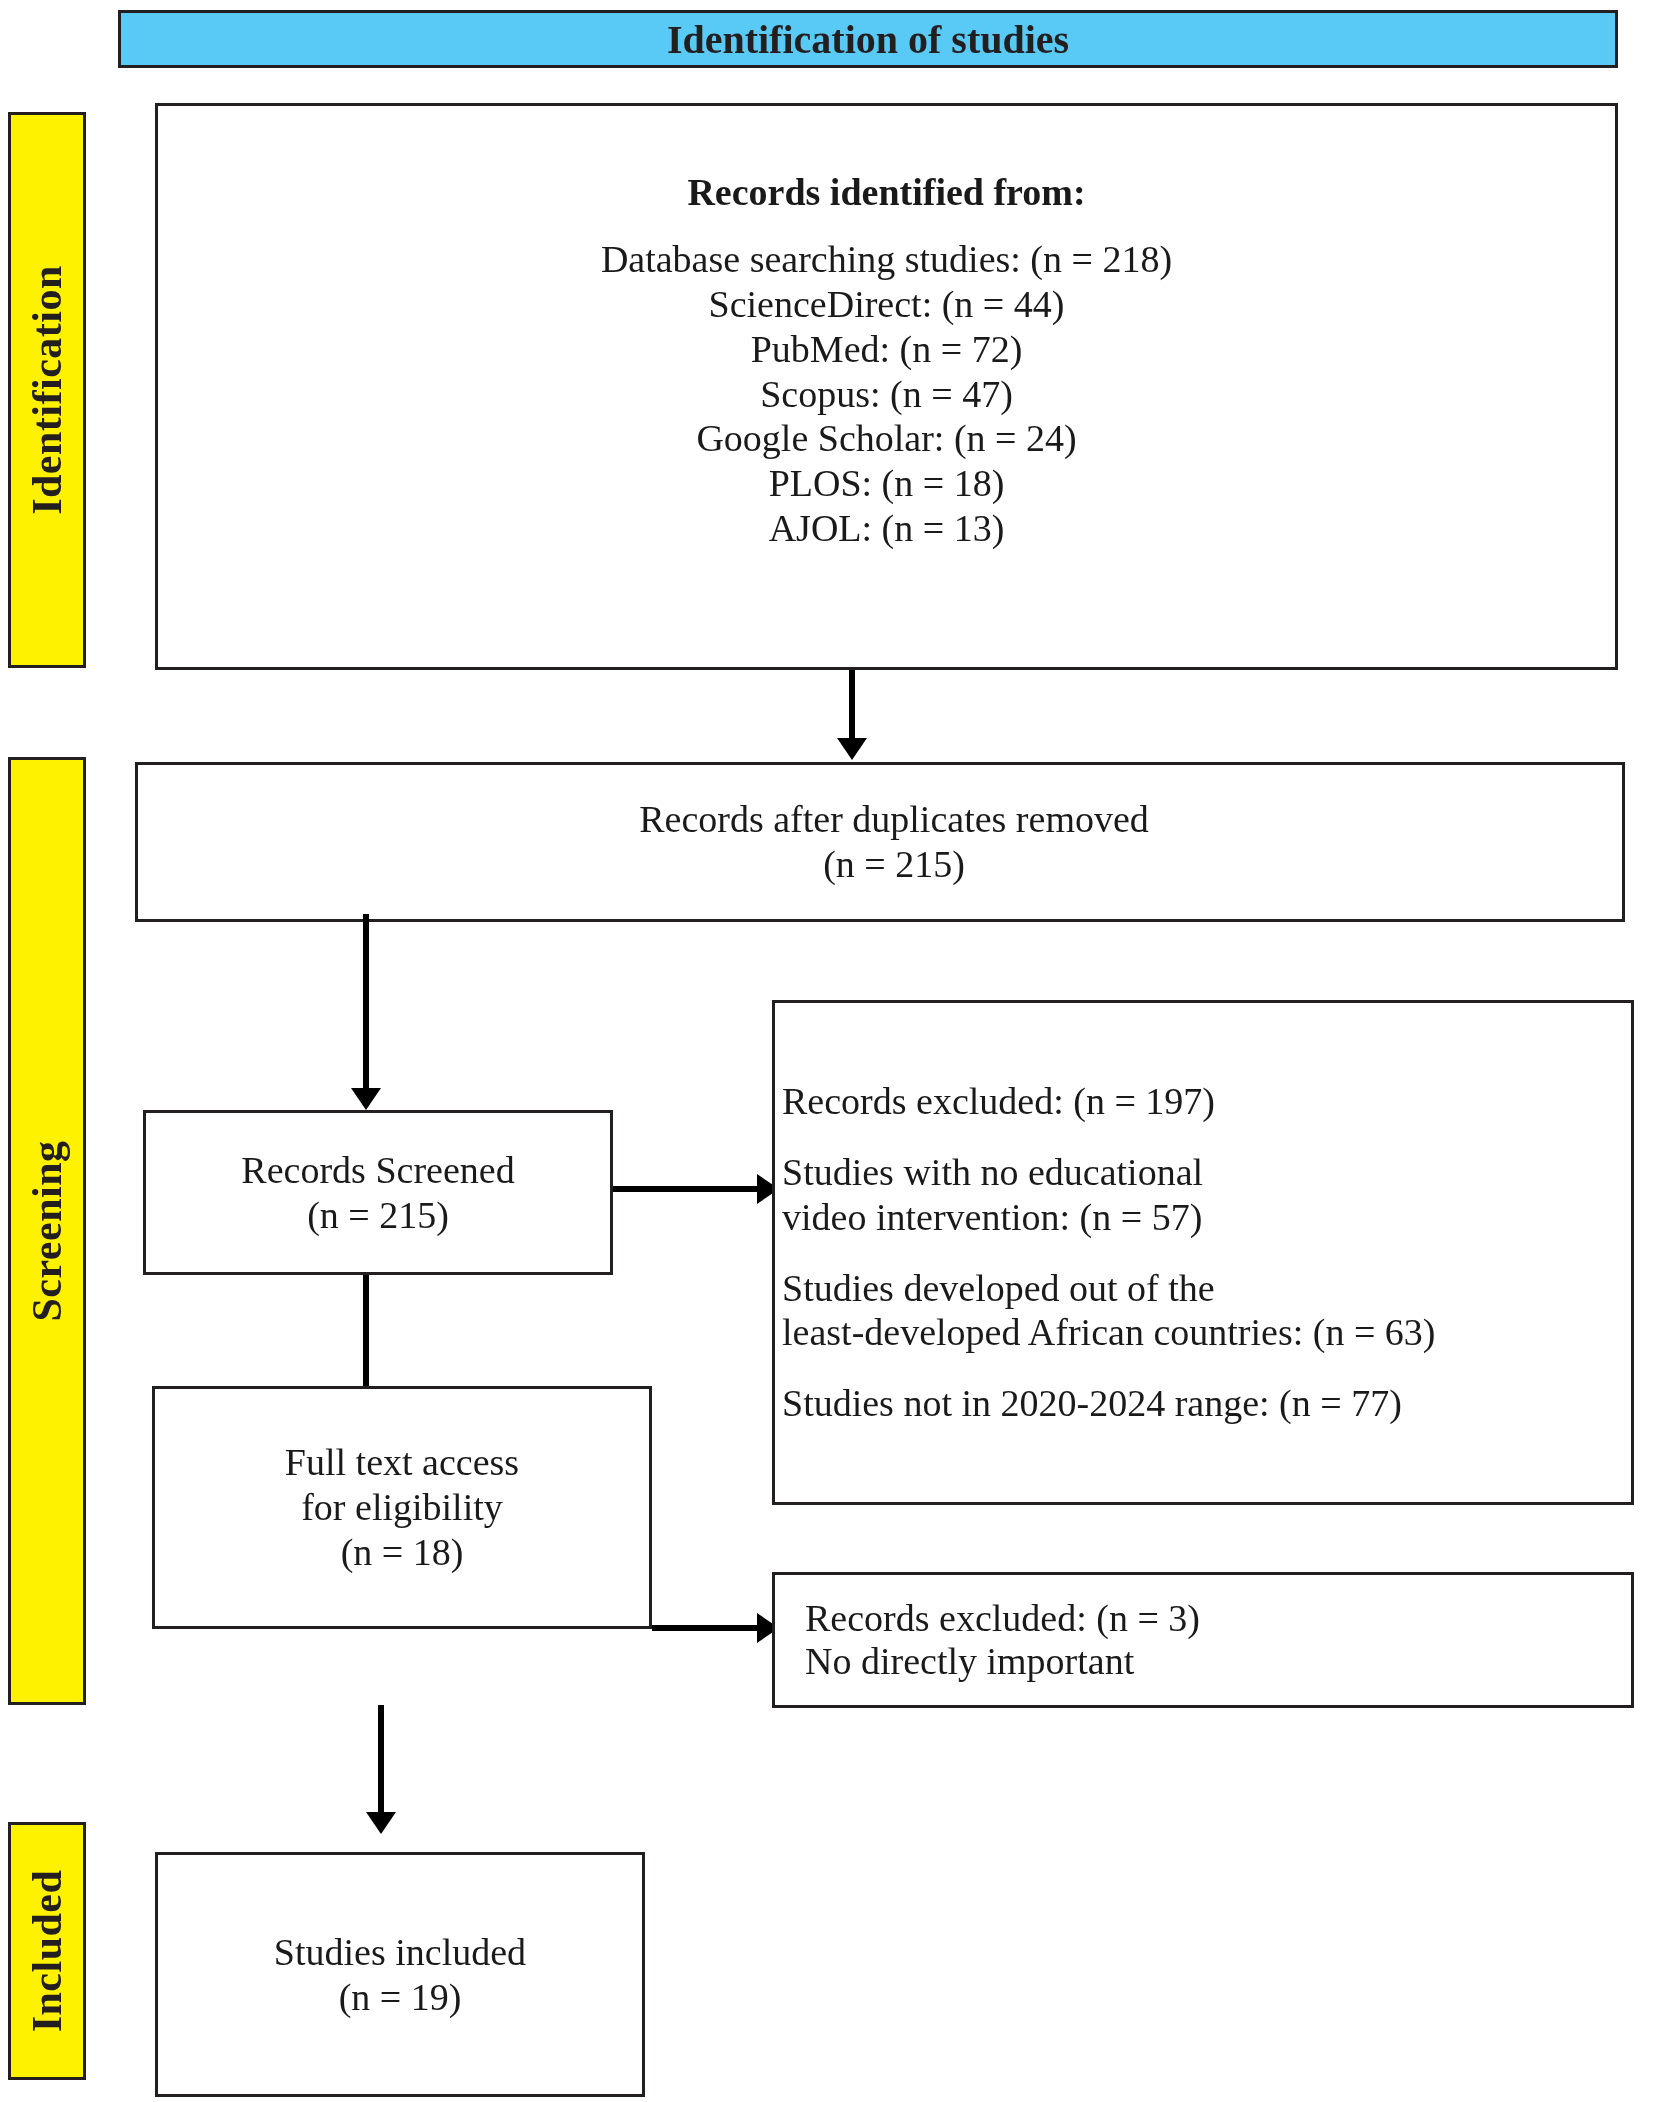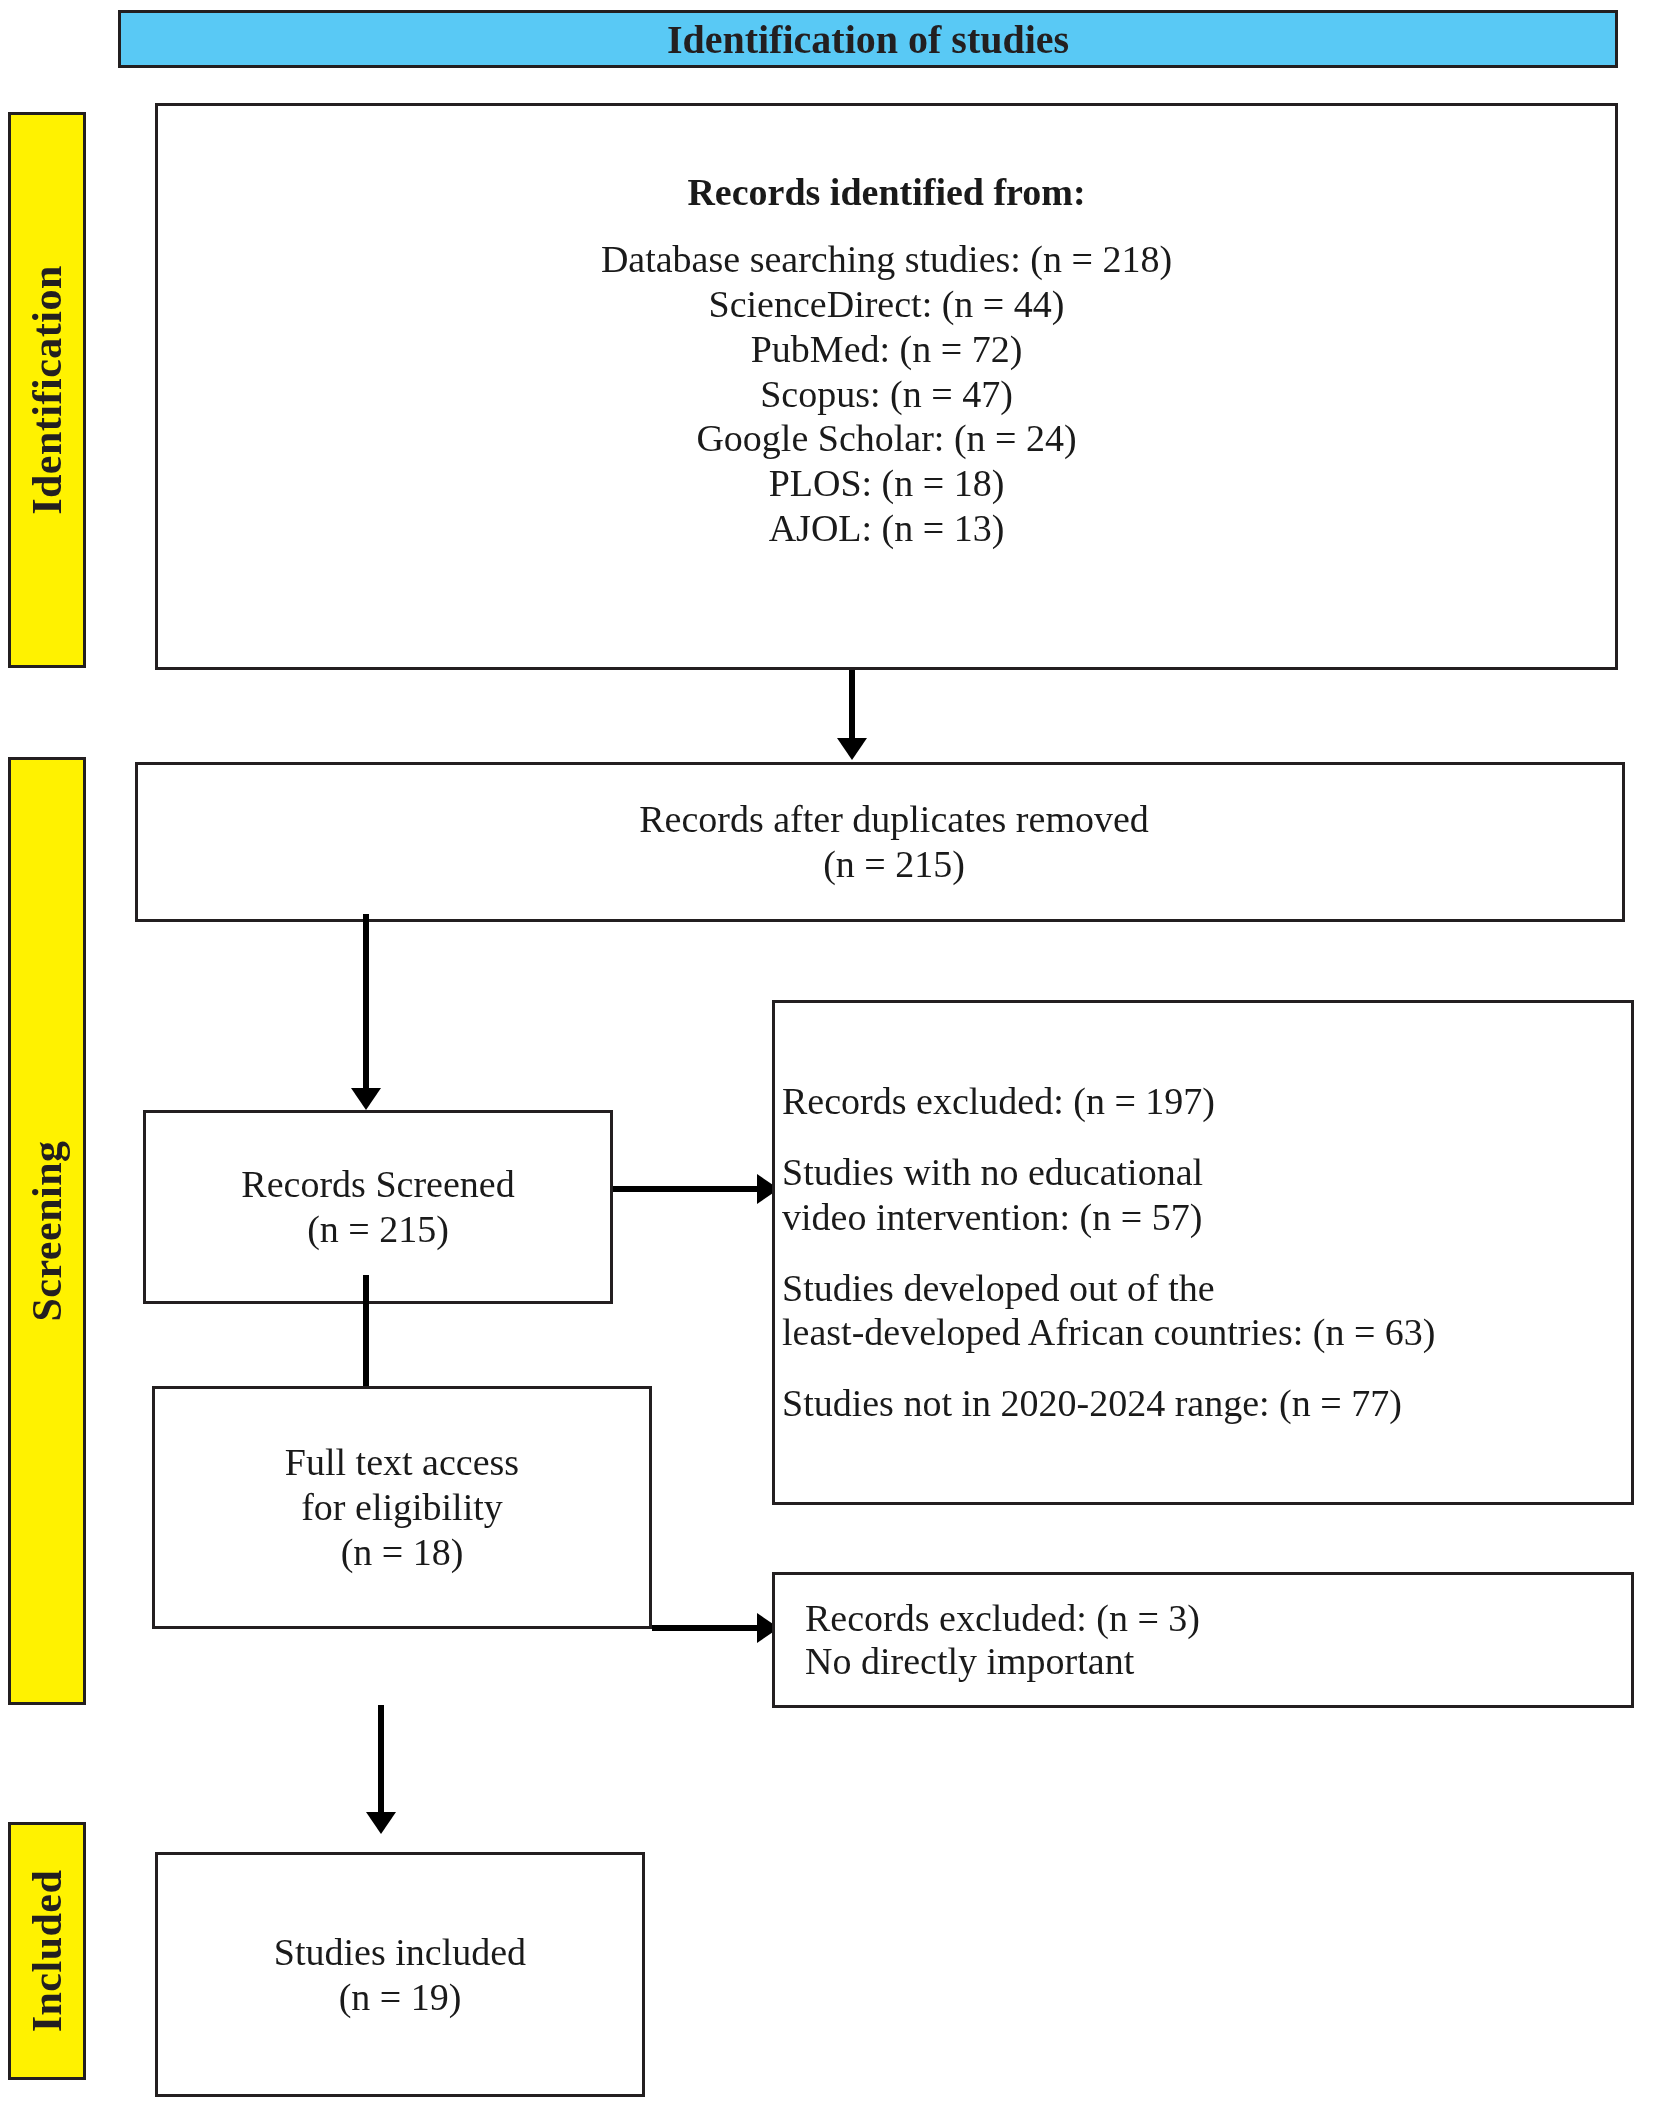--- a/index.html
+++ b/index.html
@@ -151,21 +151,21 @@
   <div class="arrow-down" style="left:837px; top:738px;"></div>
 
   <div class="box centered-box" style="left:135px; top:762px; width:1490px; height:160px;padding-left:28px;">
     <div class="line">Records after duplicates removed</div>
     <div class="line">(n = 215)</div>
   </div>
 
   <div class="v-line" style="left:363px; top:914px; width:6px; height:177px;"></div>
   <div class="arrow-down" style="left:351px; top:1088px;"></div>
 
-  <div class="box centered-box" style="left:143px; top:1110px; width:470px; height:194px;">
+  <div class="box centered-box" style="left:143px; top:1110px; width:470px; height:165px;">
     <div class="line">Records Screened</div>
     <div class="line">(n = 215)</div>
   </div>
 
   <div class="h-line" style="left:613px; top:1186px; width:148px; height:6px;"></div>
   <div class="arrow-right" style="left:757px; top:1174px;"></div>
 
   <div class="box left-box" style="left:772px; top:1000px; width:862px; height:505px;padding-left:7px;">
     <div class="line">Records excluded: (n = 197)</div>
 

